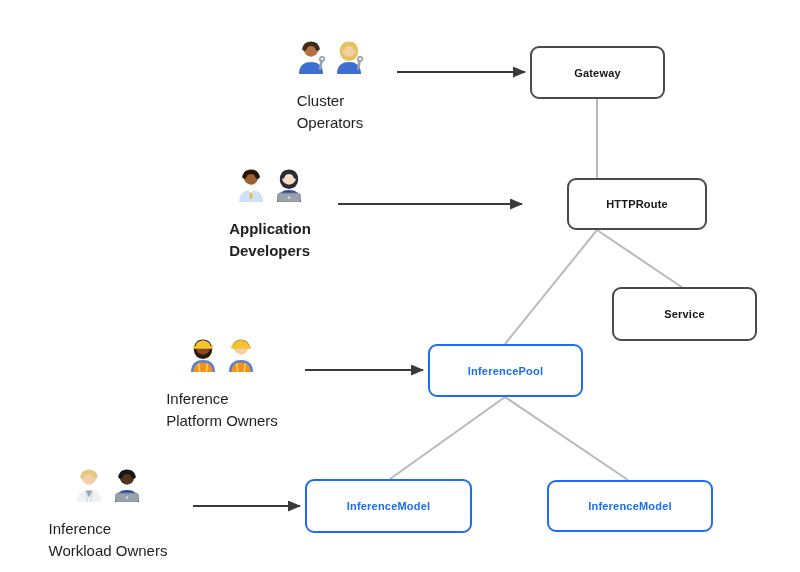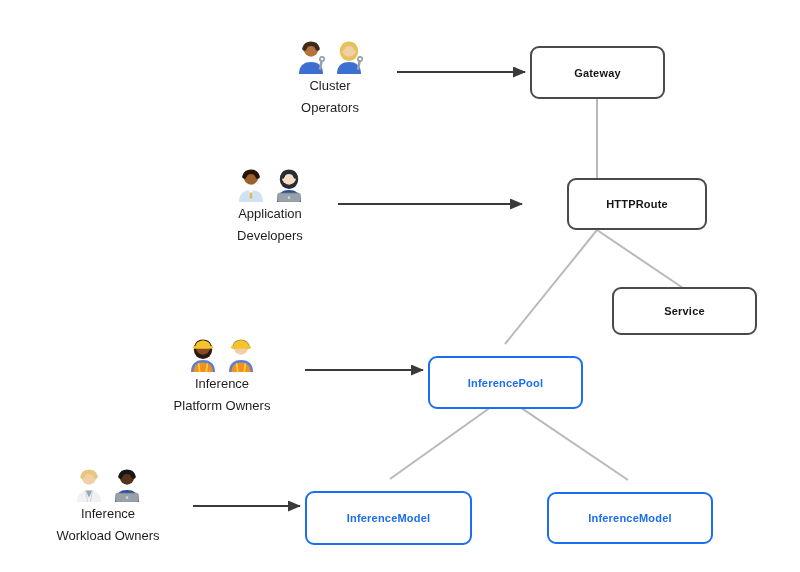--- a/index.html
+++ b/index.html
@@ -20,41 +20,41 @@
   #edge-layer{position:absolute;left:0;top:0;z-index:1;}
   .edge{stroke:var(--connector);stroke-width:2;}
   .arrow{stroke:var(--arrow);stroke-width:2.2;}
   .node{
     position:absolute;z-index:2;box-sizing:border-box;background:#fff;
     border:2.5px solid var(--resource-border);border-radius:9px;
     display:flex;align-items:center;justify-content:center;
     font-weight:700;font-size:11px;color:var(--resource-text);
     letter-spacing:.2px;
   }
-  .node.ext{border-color:var(--extension-border);color:var(--extension-text);margin-top:12px;}
+  .node.ext{border-color:var(--extension-border);color:var(--extension-text);}
   .persona{
     position:absolute;z-index:2;width:170px;
     display:flex;flex-direction:column;align-items:center;
   }
   .persona-icons{display:flex;gap:4px;height:36px;align-items:flex-end;}
   .persona-icons span{display:inline-flex;}
   .persona-label{
-    margin-top:1px;font-size:13px;line-height:22px;text-align:center;
+    margin-top:16px;font-size:15px;line-height:22px;
     white-space:pre-line;color:var(--label-text);
   }
   
   #node-gateway{left:530px;top:46px;width:135px;height:53px;}
   #node-httproute{left:527px;top:178px;width:140px;height:52px;margin-left:40px;}
-  #node-service{left:612px;top:287px;width:145px;height:48px;}
+  #node-service{left:612px;top:287px;width:145px;height:54px;}
   #node-inferencepool{left:428px;top:344px;width:155px;height:53px;}
   #node-inferencemodel-left{left:305px;top:479px;width:167px;height:54px;}
   #node-inferencemodel-right{left:547px;top:480px;width:166px;height:52px;}
   
   #persona-cluster-operators{left:245px;top:38px;}
-  #persona-application-developers{left:185px;top:166px;}
+  #persona-application-developers{left:185px;top:166px;font-weight:bold;}
   #persona-inference-platform-owners{left:137px;top:336px;}
   #persona-inference-workload-owners{left:23px;top:466px;}
 </style>
 </head>
 <body>
 
 <div id="canvas">
 
   <svg id="edge-layer" width="800" height="572" viewBox="0 0 800 572" xmlns="http://www.w3.org/2000/svg">
     <defs>

